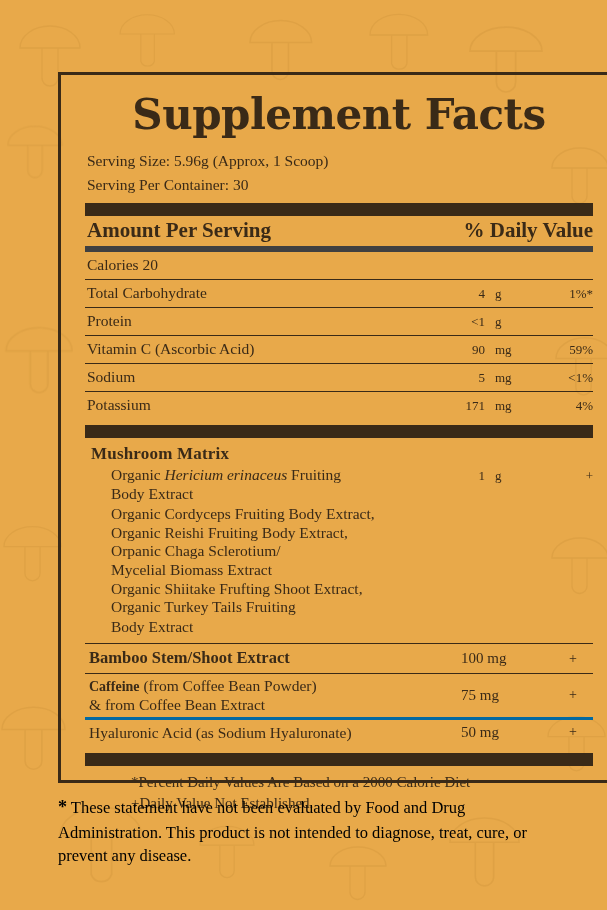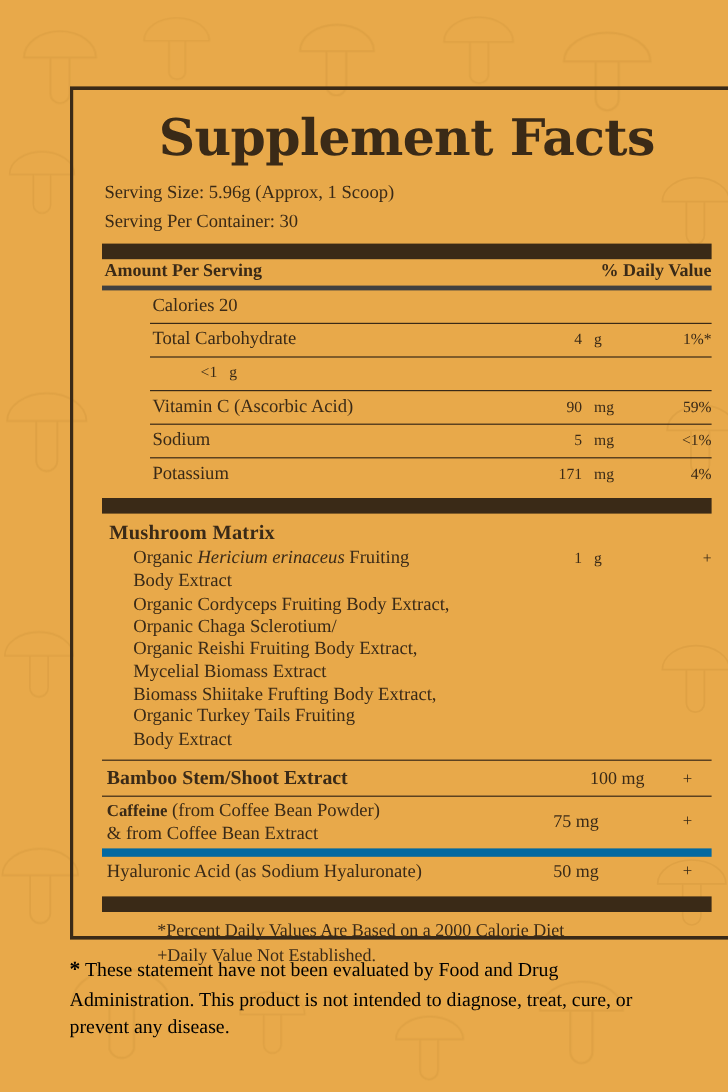--- a/index.html
+++ b/index.html
@@ -53,21 +53,20 @@
     height: 13px;
     margin: 6px 0 0 0;
   }
   .row {
     display: flex;
     align-items: baseline;
     border-bottom: 1px solid #3a2a17;
     padding: 4px 0 4px 2px;
     font-size: 15.5px;
     min-height: 19px;
-    margin-left: 40px;
   }
   .row.noline { border-bottom: none; }
   .row .nm {
     flex: 1 1 auto;
   }
   .row .v1 {
     width: 54px;
     text-align: right;
     font-size: 13px;
   }
@@ -78,24 +77,24 @@
     font-size: 13px;
   }
   .row .v3 {
     width: 52px;
     text-align: right;
     font-size: 13px;
   }
   .hdr-row {
     display: flex;
     align-items: flex-end;
-    border-bottom: 4px solid #404040;
+    border-bottom: 6px solid #404040;
     padding: 2px 0 3px 2px;
     font-weight: bold;
-    font-size: 15px;
+    font-size: 21px;
   }
   .hdr-row .nm { flex: 1 1 auto; }
   .hdr-row .dv { text-align: right; }
   .matrix-title {
     font-weight: bold;
     font-size: 17px;
     padding: 6px 0 2px 6px;
     letter-spacing: 0.2px;
   }
   .matrix-first {
@@ -117,39 +116,38 @@
   }
   .matrix-line.tight { line-height: 1.18; }
   .sep-thin { border-bottom: 1px solid #3a2a17; margin-top: 6px; }
   .big-row {
     display: flex;
     align-items: baseline;
     border-bottom: 1px solid #3a2a17;
     padding: 4px 0 5px 4px;
     font-size: 16.5px;
     font-weight: bold;
-    gap: 16px;
   }
   .big-row .nm { flex: 1 1 auto; }
-  .big-row .amt { width: 92px; text-align: right; font-size: 15px; font-weight: normal;}
+  .big-row .amt { width: 92px; text-align: left; font-size: 15px; font-weight: normal;}
   .big-row .dv { width: 40px; text-align: center; font-size: 14px; font-weight: normal;}
   .caff-row {
     display: flex;
     align-items: center;
-    border-bottom: 7px solid #0369a1;
+    border-bottom: 3px solid #0369a1;
     padding: 2px 0 3px 4px;
     font-family: Liberation Serif, serif;
   }
   .caff-row .nmwrap { flex: 1 1 auto; font-size: 15.5px; line-height: 1.25;}
   .caff-row .bold { font-weight: bold; font-size: 14px;}
   .caff-row .amt { width: 92px; text-align: left; font-size: 15px;}
   .caff-row .dv { width: 40px; text-align: center; font-size: 14px;}
   .plain-row {
     display: flex;
-    align-items: center;
+    align-items: flex-start;
     border-bottom: none;
     padding: 4px 0 5px 4px;
     font-size: 15.5px;
   }
   .plain-row .nm { flex: 1 1 auto; }
   .plain-row .amt { width: 92px; text-align: left; font-size: 15px;}
   .plain-row .dv { width: 40px; text-align: center; font-size: 14px;}
   .footnote {
     font-size: 15px;
     line-height: 1.4;
@@ -264,20 +262,21 @@
     <span class="v2"></span>
     <span class="v3"></span>
   </div>
   <div class="row">
     <span class="nm">Total Carbohydrate</span>
     <span class="v1">4</span>
     <span class="v2">g</span>
     <span class="v3">1%*</span>
   </div>
   <div class="row">
+    <span class="nm">Protein</span>
     <span class="v1">&lt;1</span>
     <span class="v2">g</span>
     <span class="v3"></span>
   </div>
   <div class="row">
     <span class="nm">Vitamin C (Ascorbic Acid)</span>
     <span class="v1">90</span>
     <span class="v2">mg</span>
     <span class="v3">59%</span>
   </div>
@@ -300,24 +299,24 @@
 
   <div class="matrix-first">
     <span class="nm"><span>Organic </span><span class="ital">Hericium erinaceus</span><span> Fruiting</span></span>
     <span class="v1">1</span>
     <span class="v2">g</span>
     <span class="v3">+</span>
   </div>
 
   <div class="matrix-line">Body Extract</div>
   <div class="matrix-line">Organic Cordyceps Fruiting Body Extract,</div>
+  <div class="matrix-line tight">Organic Reishi Fruiting Body Extract,</div>
   <div class="matrix-line tight">Orpanic Chaga Sclerotium/</div>
-  <div class="matrix-line tight">Organic Reishi Fruiting Body Extract,</div>
   <div class="matrix-line">Mycelial Biomass Extract</div>
-  <div class="matrix-line tight">Biomass Shiitake Frufting Body Extract,</div>
+  <div class="matrix-line tight">Organic Shiitake Frufting Shoot Extract,</div>
   <div class="matrix-line tight">Organic Turkey Tails Fruiting</div>
   <div class="matrix-line">Body Extract</div>
 
   <div class="sep-thin"></div>
 
   <div class="big-row">
     <span class="nm">Bamboo Stem/Shoot Extract</span>
     <span class="amt">100 mg</span>
     <span class="dv">+</span>
   </div>

